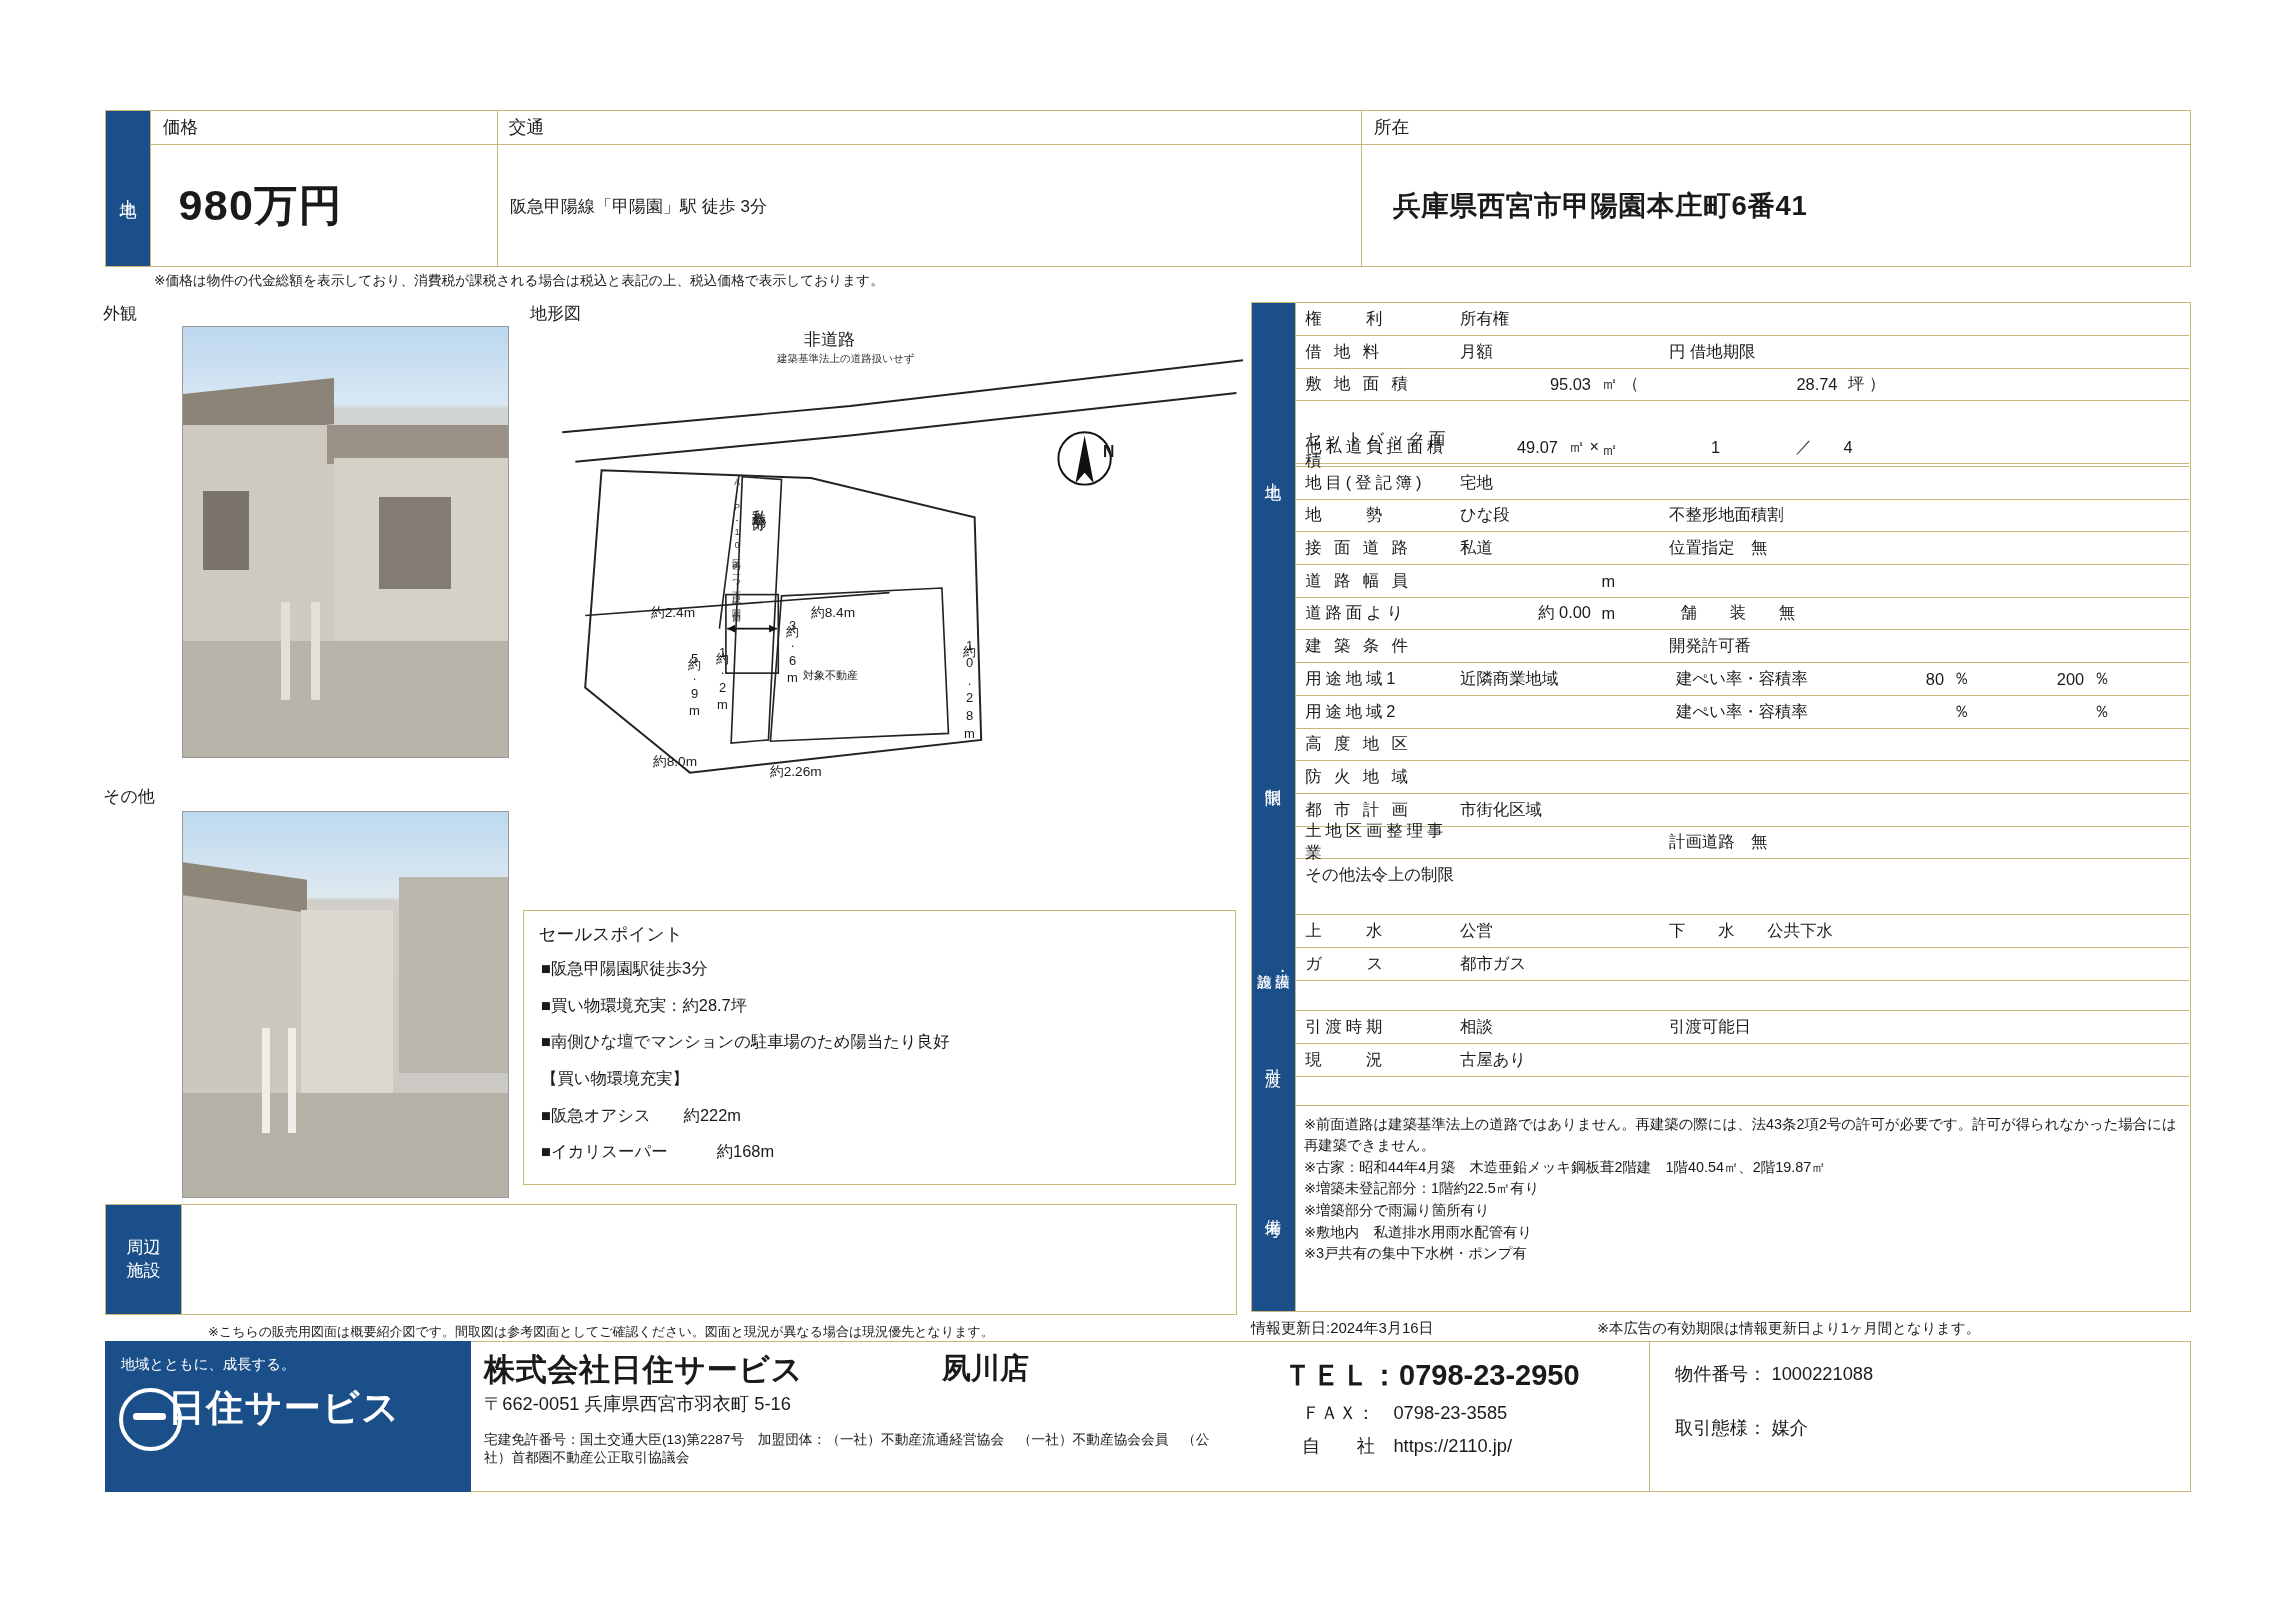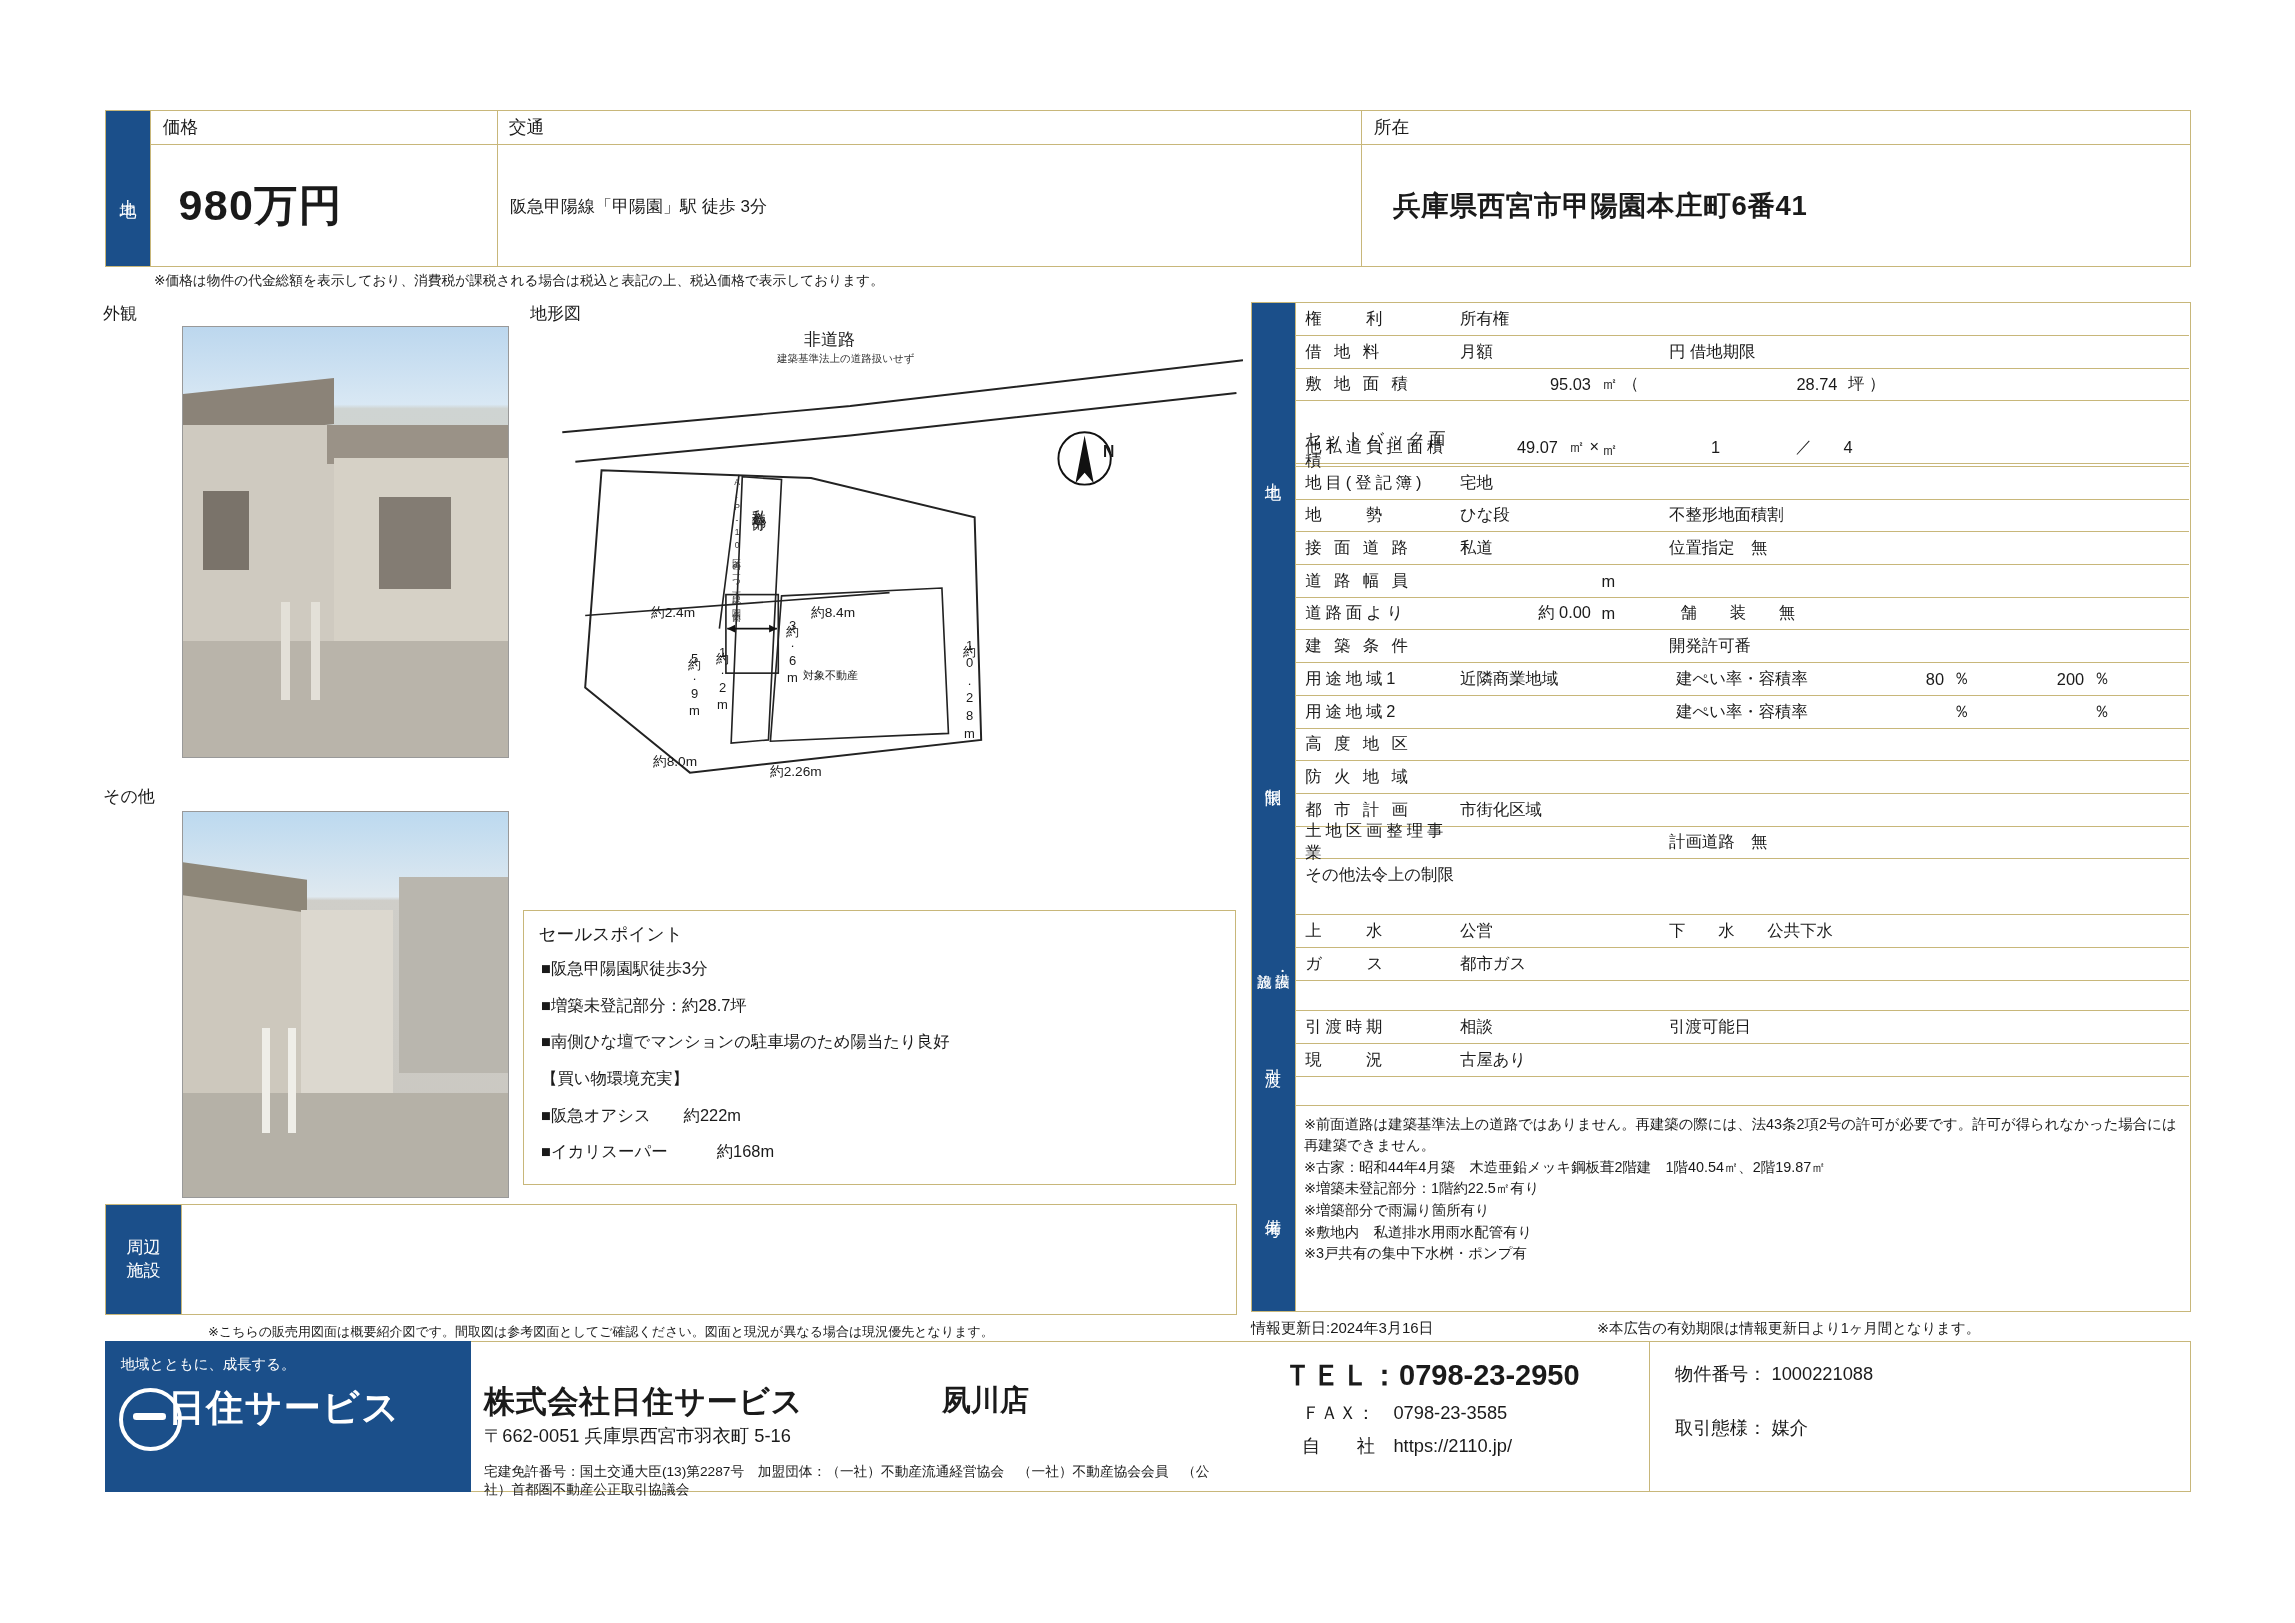--- a/index.html
+++ b/index.html
@@ -81,21 +81,21 @@
   #adnote{left:1597px;top:1319px;font-size:14.4px;}
 
   #footer{left:105px;top:1341px;width:2086px;height:151px;border:1.3px solid #c8b77a;}
   #f-logo{left:105px;top:1341px;width:366px;height:151px;background:#1b4f8a;color:#fff;}
   #f-slogan{position:absolute;left:15.7px;top:14.4px;font-size:14.4px;}
   #f-logoname{position:absolute;left:63px;top:42px;font-size:37px;font-weight:bold;letter-spacing:1.3px;}
   #f-circle{position:absolute;left:14.4px;top:47px;width:55px;height:55px;border-radius:50%;
             border:4.6px solid #fff;}
   #f-circle:after{content:"";position:absolute;left:9.2px;top:21px;width:33px;height:6.5px;background:#fff;
             border-radius:3.3px;}
-  #f-mid{left:484px;top:1349px;width:746px;margin-top:32px;}
+  #f-mid{left:484px;top:1349px;width:746px;}
   #f-company{font-size:31px;font-weight:bold;letter-spacing:0.7px;}
   #f-branch{position:absolute;left:458px;top:0;font-size:29px;font-weight:bold;}
   #f-addr{position:absolute;left:0;top:42px;font-size:18.3px;}
   #f-license{position:absolute;left:0;top:82px;font-size:13.7px;}
   #f-tel{left:1283px;top:1356px;font-size:29px;font-weight:bold;}
   #f-fax{left:1302px;top:1400px;font-size:18.3px;}
   #f-url{left:1302px;top:1433px;font-size:18.3px;}
   #f-divider{left:1649px;top:1341px;width:1.3px;height:151px;background:#c8b77a;}
   #f-bukken{left:1675px;top:1361px;font-size:18.3px;}
   #f-torihiki{left:1675px;top:1415px;font-size:18.3px;}
@@ -194,21 +194,21 @@
     <div class="abs vtext" style="left:190px;top:321px;font-size:13px;">約1.2m</div>
     <div class="abs vtext" style="left:162px;top:327px;font-size:13px;">約5.9m</div>
     <div class="abs vtext" style="left:437px;top:314px;font-size:13px;">約10.28m</div>
     <div class="abs" style="left:130px;top:432px;font-size:13.7px;">約8.0m</div>
     <div class="abs" style="left:247px;top:442px;font-size:13.7px;">約2.26m</div>
   </div>
 
   <div class="abs" id="sales">
     <div id="sales-ttl">セールスポイント</div>
     <div class="sp-line" style="top:47px;">■阪急甲陽園駅徒歩3分</div>
-    <div class="sp-line" style="top:84px;">■増築未登記部分：約28.7坪</div>
+    <div class="sp-line" style="top:84px;">■買い物環境充実：約28.7坪</div>
     <div class="sp-line" style="top:120px;">■南側ひな壇でマンションの駐車場のため陽当たり良好</div>
     <div class="sp-line" style="top:157px;">【買い物環境充実】</div>
     <div class="sp-line" style="top:194px;">■阪急オアシス　　約222m</div>
     <div class="sp-line" style="top:230px;">■イカリスーパー　　　約168m</div>
   </div>
 
   <div class="abs bd" id="around"></div>
   <div class="abs navy ctr" id="around-lbl" style="border:1.3px solid #c8b77a;white-space:pre;font-size:17px;line-height:1.3;text-align:center;">周辺
 施設</div>
 

